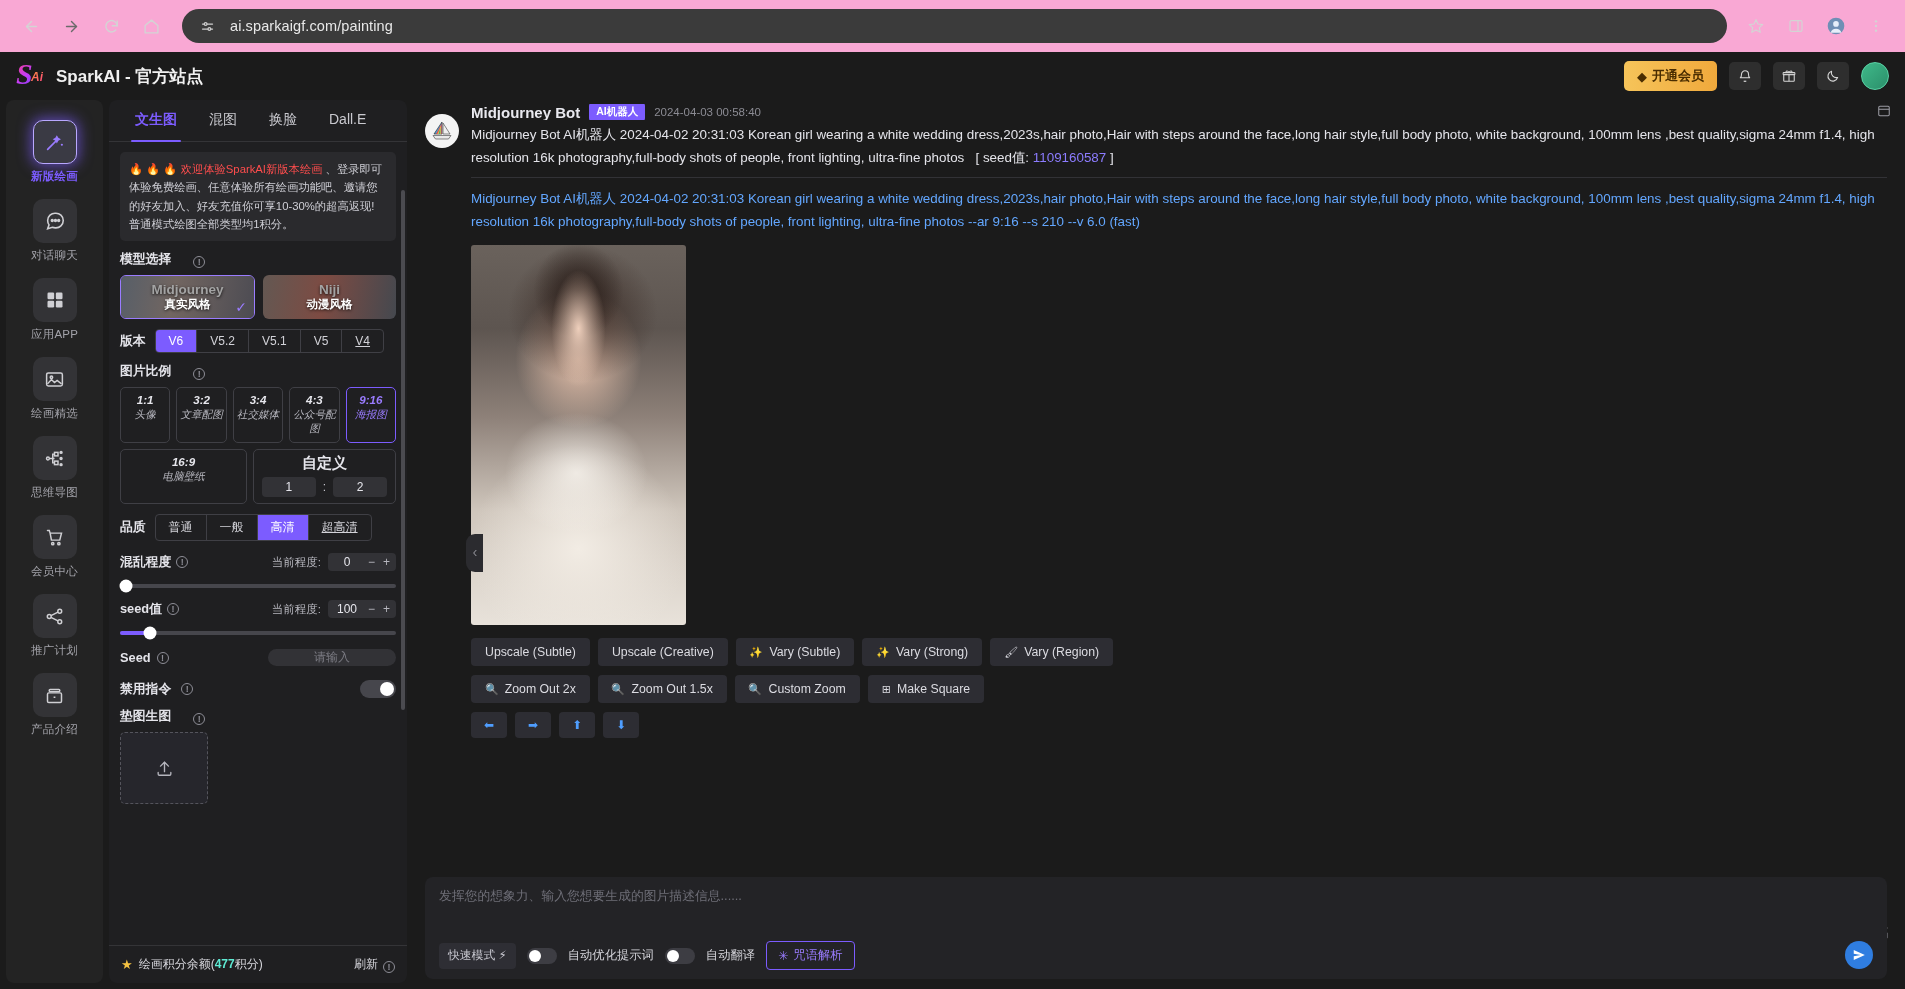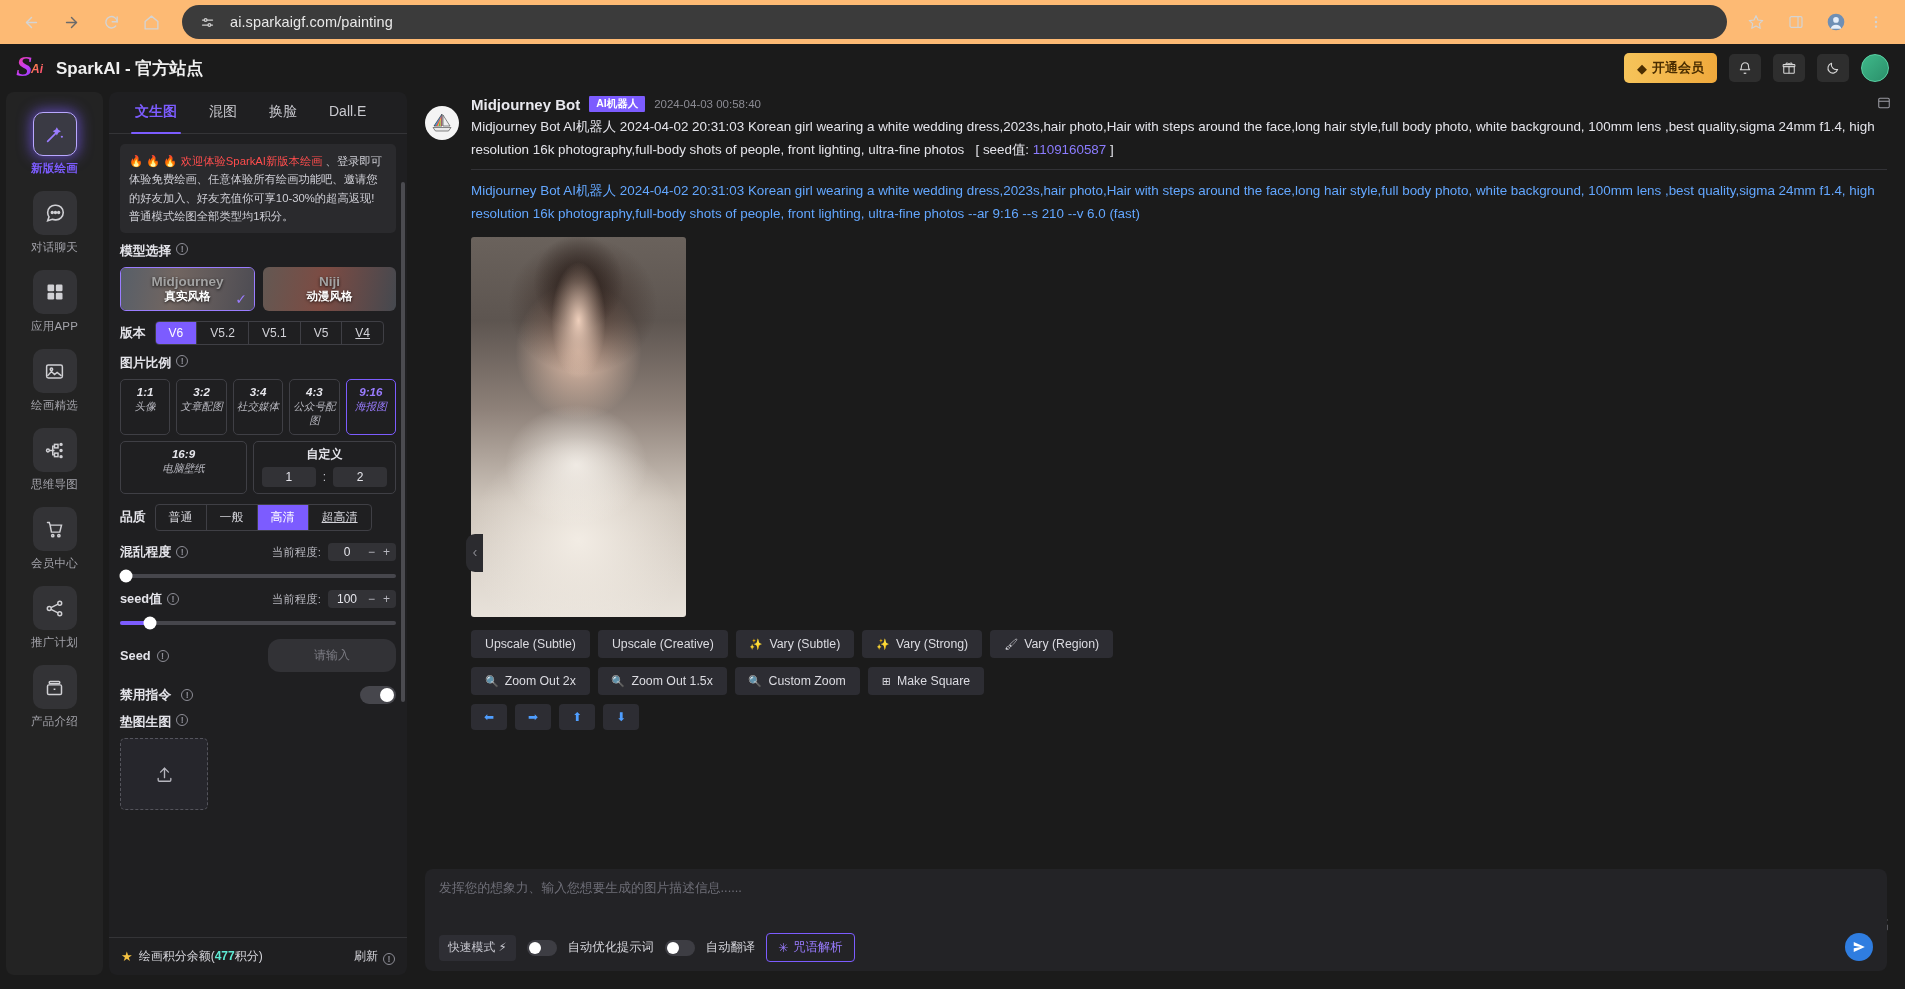--- a/index.html
+++ b/index.html
@@ -5,21 +5,21 @@
   * { box-sizing: border-box; margin: 0; padding: 0; }
   html, body {
     width: 1905px; height: 989px;
     background: #1b1b1b;
     font-family: "Liberation Sans", "DejaVu Sans", sans-serif;
     overflow: hidden;
   }
 
   
   .browser-bar {
-    height: 44px; background: #fdba74;
+    height: 52px; background: #f9a8d4;
     display: flex; align-items: center; gap: 6px;
     padding: 0 14px;
   }
   .nav-btn {
     width: 34px; height: 34px; border-radius: 50%;
     display: flex; align-items: center; justify-content: center;
     color: #d4d4d4; font-size: 17px; flex: 0 0 auto;
   }
   .nav-btn.disabled { color: #6a6a6a; }
   .omnibox {
@@ -135,21 +135,21 @@
   .scrollbar {
     position: absolute; right: 2px; top: 48px; width: 4px; height: 520px;
     background: #4b4b50; border-radius: 3px;
   }
   .notice {
     background: #2a2a2d; border-radius: 5px; padding: 8px 9px;
     font-size: 11.3px; line-height: 1.62; color: #cfcfd6;
   }
   .notice .hot { color: #ff4d4d; }
   .sec-title {
-    display: flex; align-items: flex-start; gap: 5px;
+    display: flex; align-items: flex-end; gap: 22px;
     font-size: 12.8px; font-weight: 700; color: #e4e4ea;
     margin: 10px 0 7px;
   }
   .info-i {
     width: 12px; height: 12px; border-radius: 50%;
     border: 1.1px solid #8d8d96; color: #8d8d96;
     font-size: 9px; line-height: 10px; text-align: center;
     font-weight: 700; flex: 0 0 auto; font-style: normal;
   }
   .model-row { display: flex; gap: 8px; }
@@ -200,21 +200,21 @@
   .ratio-card .r1 { font-size: 11.6px; color: #e6e6ec; font-weight: 700; }
   .ratio-card.sel .r1 { color: #9a7cff; }
   .ratio-card .r2 { font-size: 10.6px; color: #b6b6be; margin-top: 2px; }
   .ratio-card.sel .r2 { color: #9a7cff; }
   .ratio-wide { display: flex; gap: 6px; margin-top: 6px; }
   .ratio-wide .ratio-card { flex: 1; }
   .custom-card {
     flex: 1; border: 1px solid #3f3f45; border-radius: 5px;
     padding: 4px 8px 6px; text-align: center;
   }
-  .custom-card .r1 { font-size: 12px; color: #e6e6ec; font-weight: 700; }
+  .custom-card .r1 { font-size: 15px; color: #e6e6ec; font-weight: 700; }
   .custom-inputs {
     display: flex; align-items: center; gap: 7px; margin-top: 4px;
   }
   .num-box {
     flex: 1; background: #323236; border-radius: 4px;
     font-size: 12px; color: #e6e6ec; text-align: center; padding: 3px 0;
   }
   .colon { color: #c4c4cc; font-size: 12px; }
   .slider-head {
     display: flex; align-items: center; margin-top: 12px; gap: 6px;
@@ -236,21 +236,21 @@
     margin: 13px 0 0; position: relative;
   }
   .track .fill { position: absolute; left: 0; top: 0; bottom: 0; background: #7c5cff; border-radius: 3px; }
   .track .knob {
     position: absolute; top: 50%; transform: translate(-50%,-50%);
     width: 13px; height: 13px; border-radius: 50%; background: #fff;
   }
   .seed-row { display: flex; align-items: center; margin-top: 14px; gap: 6px; }
   .seed-input {
     margin-left: auto; width: 128px; background: #323236; border-radius: 12px;
-    font-size: 12px; color: #7c7c84; text-align: center; padding: 8px 0;
+    font-size: 12px; color: #7c7c84; text-align: center; padding: 0 0;
   }
   .toggle-row { display: flex; align-items: center; margin-top: 14px; gap: 10px; }
   .switch {
     margin-left: auto; width: 36px; height: 18px; border-radius: 10px;
     background: #46464c; position: relative;
   }
   .switch .dot {
     position: absolute; right: 2px; top: 2px;
     width: 14px; height: 14px; border-radius: 50%; background: #fff;
   }

